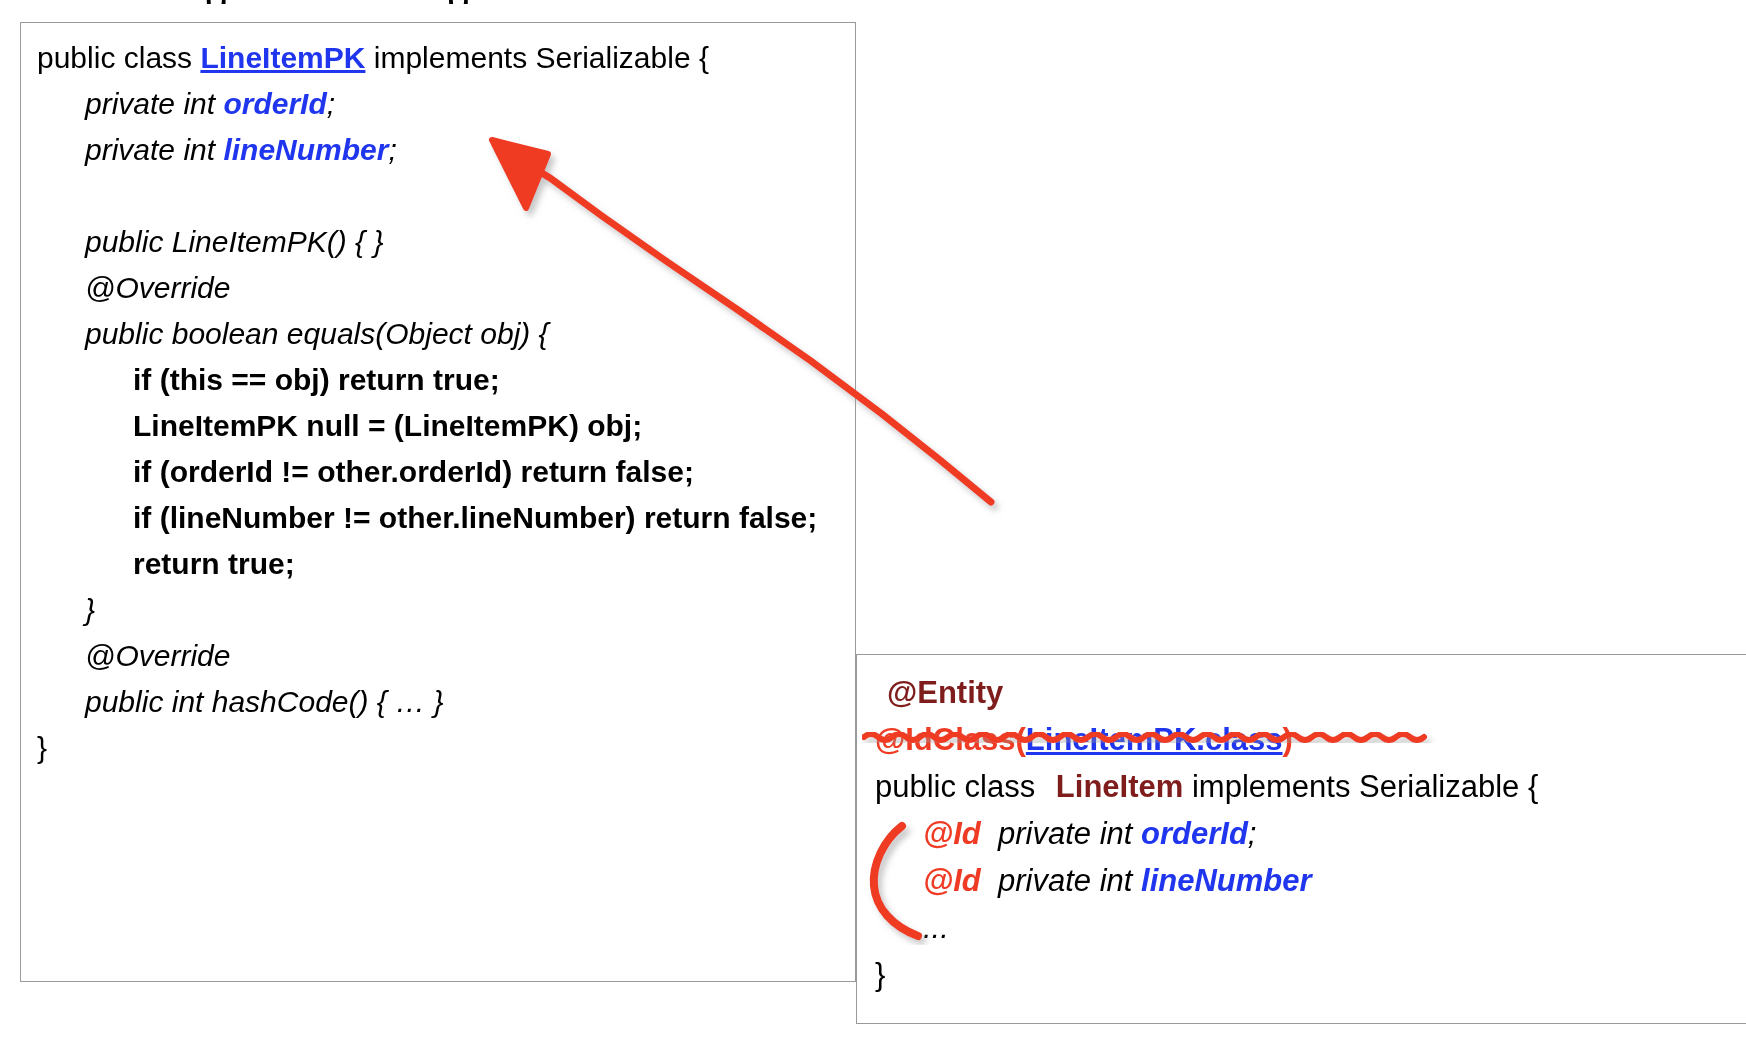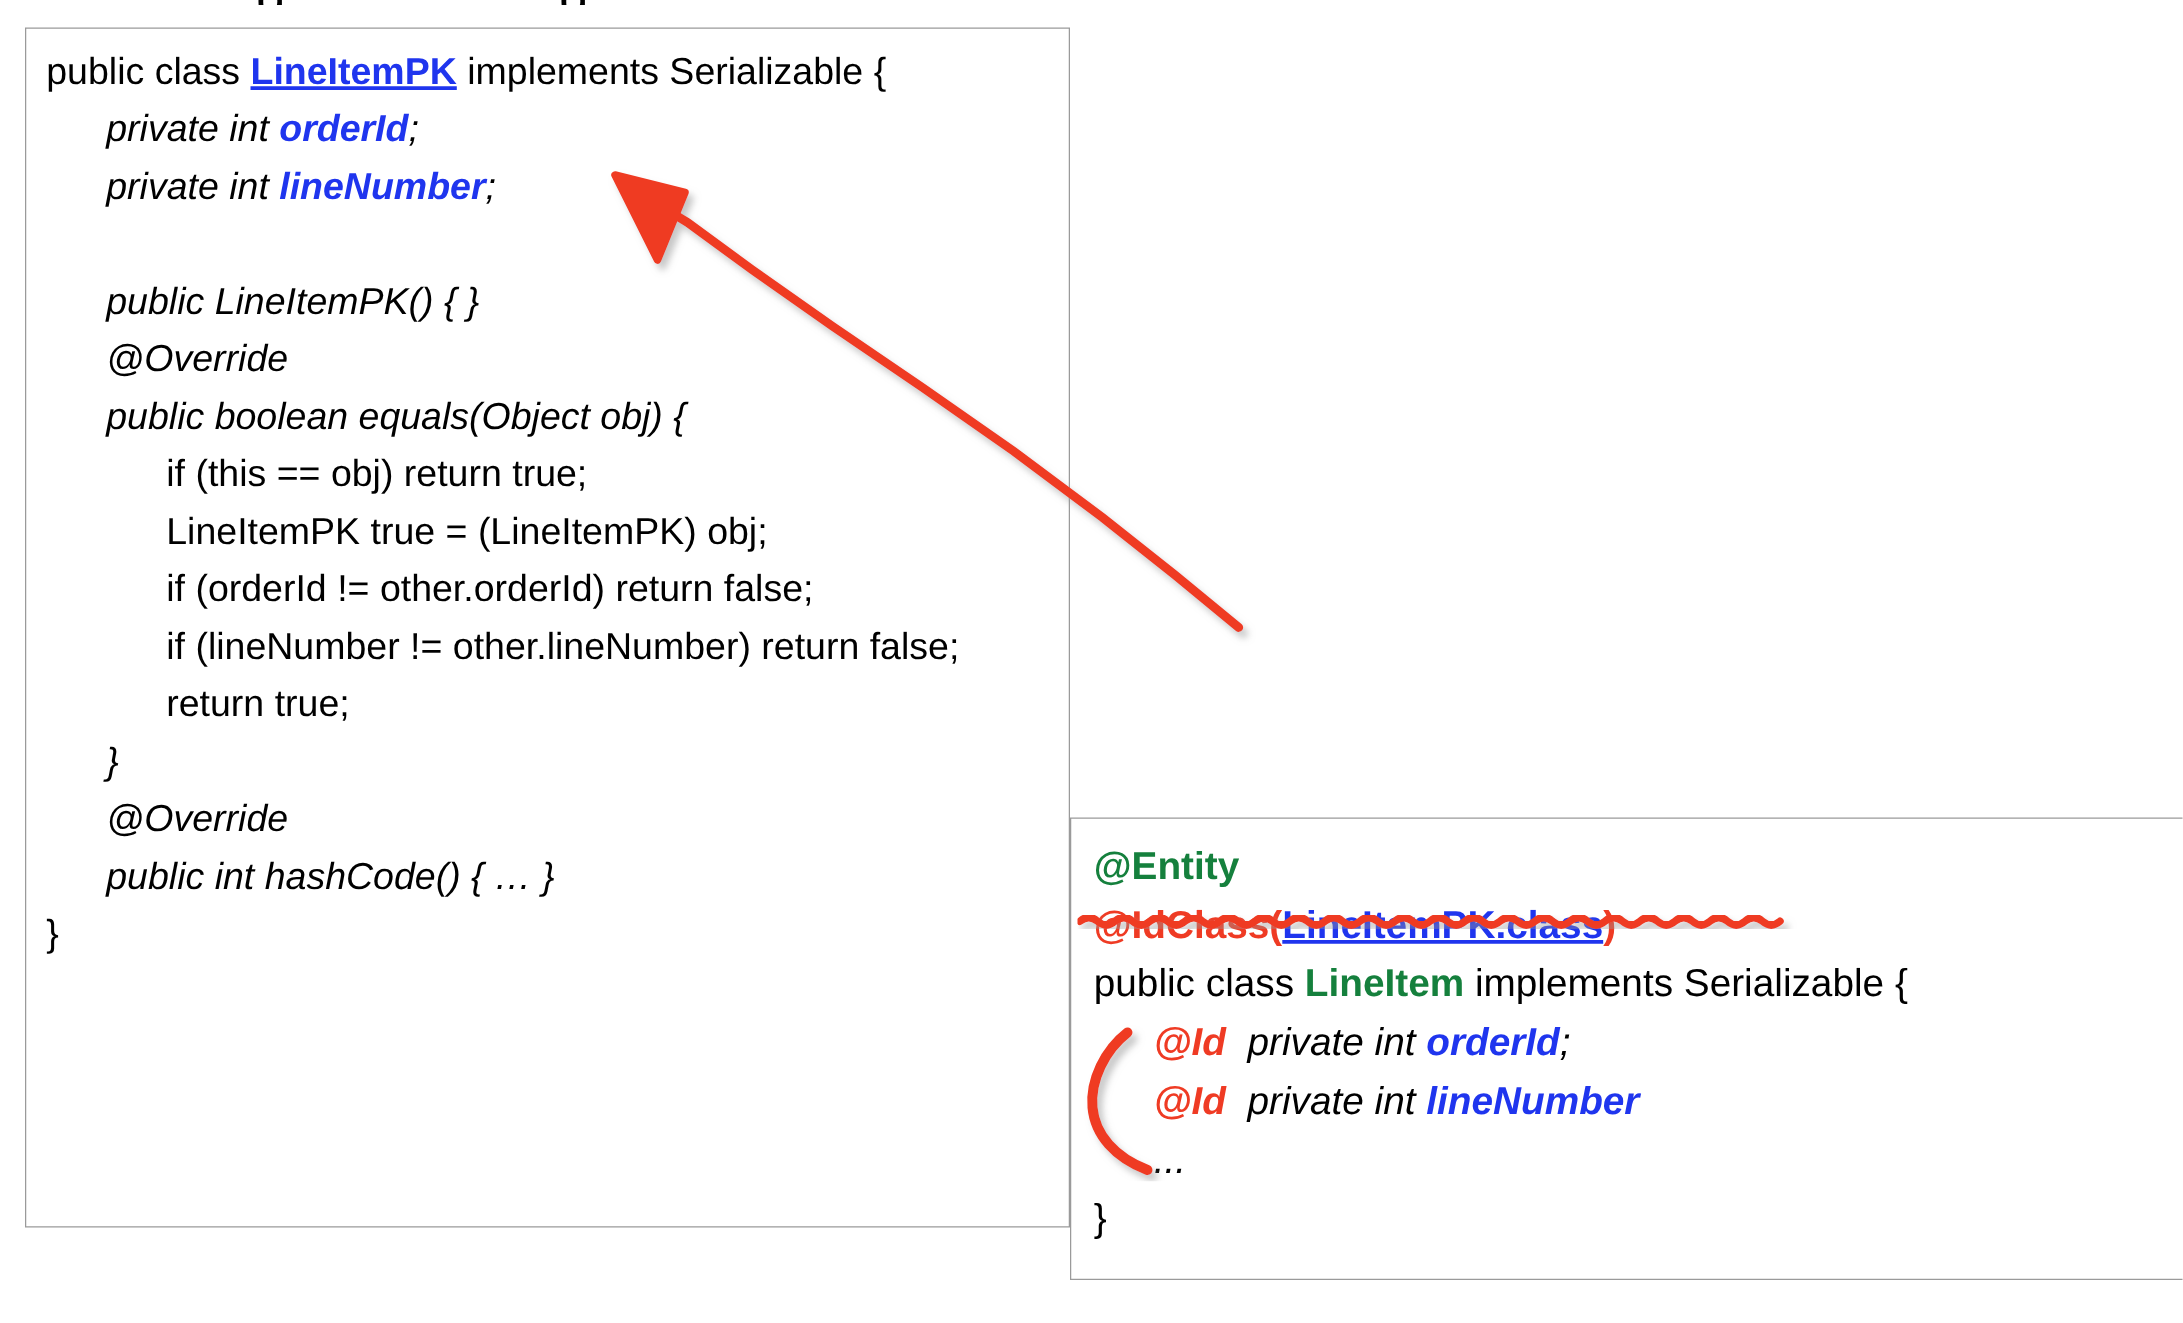--- a/index.html
+++ b/index.html
@@ -63,36 +63,36 @@
     height: 46px;
   }
   #box-lineitem .code-line {
     font-size: 31px;
     line-height: 47px;
     height: 47px;
   }
   .code-line.blank { color: transparent; }
 
   .ind1 { padding-left: 48px; font-style: italic; }
-  .ind2 { padding-left: 96px; }
+  .ind2 { padding-left: 96px; font-weight: bold; }
 
   .kw-blue {
     color: #1f35ee;
     font-weight: bold;
   }
   .kw-blue-u {
     color: #1f35ee;
     font-weight: bold;
     text-decoration: underline;
   }
   .kw-red {
     color: #ef3b24;
     font-weight: bold;
   }
-  .kw-bold { font-weight: bold; color: #15803d; }
+  .kw-bold { font-weight: bold; color: #7f1d1d; margin-left: 12px; }
 
   
   .annot {
     position: absolute;
     pointer-events: none;
     z-index: 9;
   }
   #annot-arrow { left: 470px; top: 130px; }
   #annot-underline { left: 862px; top: 726px; z-index: 7; }
   #annot-brace { left: 858px; top: 820px; z-index: 7; }
@@ -108,21 +108,21 @@
 <div class="code-box" id="box-lineitempk">
   <div>
       <div class="code-line"><span>public class </span><span class="kw-blue-u">LineItemPK</span><span> implements Serializable {</span></div>
       <div class="code-line ind1"><span>private int </span><span class="kw-blue">orderId</span><span>;</span></div>
       <div class="code-line ind1"><span>private int </span><span class="kw-blue">lineNumber</span><span>;</span></div>
       <div class="code-line blank"><span> </span></div>
       <div class="code-line ind1"><span>public LineItemPK() { }</span></div>
       <div class="code-line ind1"><span>@Override</span></div>
       <div class="code-line ind1"><span>public boolean equals(Object obj) {</span></div>
       <div class="code-line ind2"><span>if (this == obj) return true;</span></div>
-      <div class="code-line ind2"><span>LineItemPK true = (LineItemPK) obj;</span></div>
+      <div class="code-line ind2"><span>LineItemPK null = (LineItemPK) obj;</span></div>
       <div class="code-line ind2"><span>if (orderId != other.orderId) return false;</span></div>
       <div class="code-line ind2"><span>if (lineNumber != other.lineNumber) return false;</span></div>
       <div class="code-line ind2"><span>return true;</span></div>
       <div class="code-line ind1"><span>}</span></div>
       <div class="code-line ind1"><span>@Override</span></div>
       <div class="code-line ind1"><span>public int hashCode() { … }</span></div>
       <div class="code-line"><span>}</span></div>
     </div>
 </div>
 

